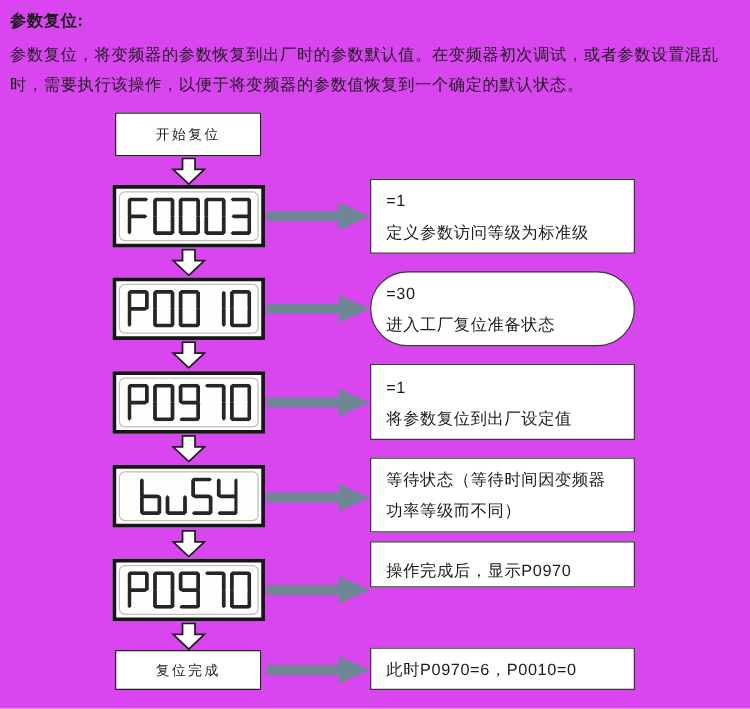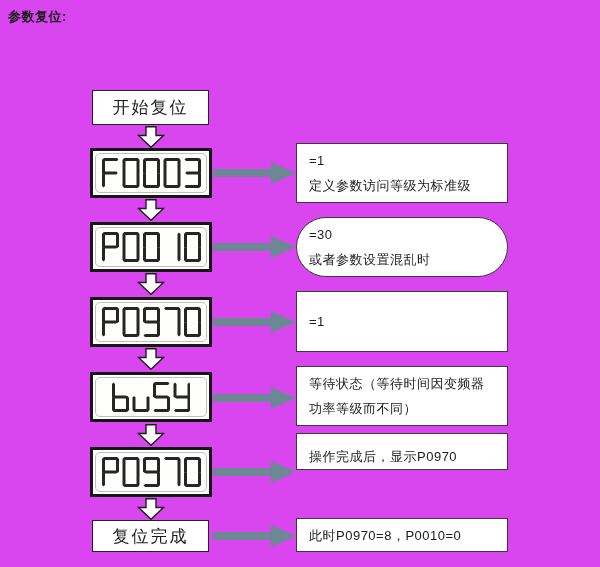--- a/index.html
+++ b/index.html
@@ -4,21 +4,21 @@
 <style>
   html,body{margin:0;padding:0;background:#ffffff;}
   .page{
     position:relative;width:600px;height:567px;background:#d946ef;overflow:hidden;
     font-family:"Liberation Sans","DejaVu Sans",sans-serif;color:#1b1b1b;
   }
   .title{position:absolute;left:8px;top:8px;font-size:13px;font-weight:bold;letter-spacing:.5px;}
   .intro{position:absolute;left:8px;top:32px;width:586px;font-size:13px;line-height:24px;letter-spacing:.5px;}
   .plainbox{
     position:absolute;left:92px;width:117px;border:1.5px solid #222;background:#fff;
-    display:flex;align-items:center;justify-content:center;font-size:17px;letter-spacing:2px;box-sizing:border-box;
+    display:flex;align-items:center;justify-content:center;font-size:11px;letter-spacing:2px;box-sizing:border-box;
   }
   .lcd{
     position:absolute;left:90px;width:122px;height:50px;border:3px solid #161616;background:#fff;
     padding:2px;box-sizing:border-box;
   }
   .lcd-inner{
     width:100%;height:100%;border:1px solid #bcc2b4;border-radius:5px;background:#fefefd;
     display:flex;align-items:center;justify-content:center;box-sizing:border-box;
   }
   .note{
@@ -28,20 +28,21 @@
   .varrow,.harrow{position:absolute;display:block;}
   .varrow{left:137px;}
   .harrow{left:213px;}
 </style>
 </head>
 <body>
 
 <div class="page">
 
   <div class="title">参数复位:</div>
+  <div class="intro">参数复位，将变频器的参数恢复到出厂时的参数默认值。在变频器初次调试，或者参数设置混乱时，需要执行该操作，以便于将变频器的参数值恢复到一个确定的默认状态。</div>
 
   <div class="plainbox" style="top:90px;height:35px;">
     <span>开始复位</span>
   </div>
 
   <div class="lcd" style="top:148px;">
     <div class="lcd-inner">
         <svg width="99" height="30" viewBox="0 0 99 30">
           <polygon points="0.50,1.50 2.00,0.00 15.00,0.00 16.50,1.50 15.00,3.00 2.00,3.00" fill="#262626"></polygon>
           <polygon points="1.50,0.50 3.00,2.00 3.00,14.50 1.50,16.00 0.00,14.50 0.00,2.00" fill="#262626"></polygon>
@@ -234,31 +235,32 @@
   <svg class="harrow" style="top:524px;" width="84" height="24" viewBox="0 0 84 24">
       <polygon points="0,8 58,8 58,1 83,12 58,23 58,16 0,16" fill="#6e8794"></polygon>
     </svg>
 
   <div class="note" style="top:143px;height:60px;">
     <div>=1</div>
     <div>定义参数访问等级为标准级</div>
   </div>
   <div class="note" style="top:217px;height:60px;border-radius:30px;">
     <div>=30</div>
-    <div>或者参数设置混乱时</div>
+    <div>进入工厂复位准备状态</div>
   </div>
   <div class="note" style="top:291px;height:61px;">
     <div>=1</div>
+    <div>将参数复位到出厂设定值</div>
   </div>
   <div class="note" style="top:366px;height:60px;justify-content:center;">
     <div></div>
     <div>等待状态（等待时间因变频器功率等级而不同）</div>
   </div>
   <div class="note" style="top:433px;height:37px;justify-content:flex-end;">
     <div></div>
     <div>操作完成后，显示P0970</div>
   </div>
   <div class="note" style="top:518px;height:34px;">
     <div></div>
-    <div>此时P0970=8，P0010=0</div>
+    <div>此时P0970=6，P0010=0</div>
   </div>
 
 </div>
 
 </body></html>

